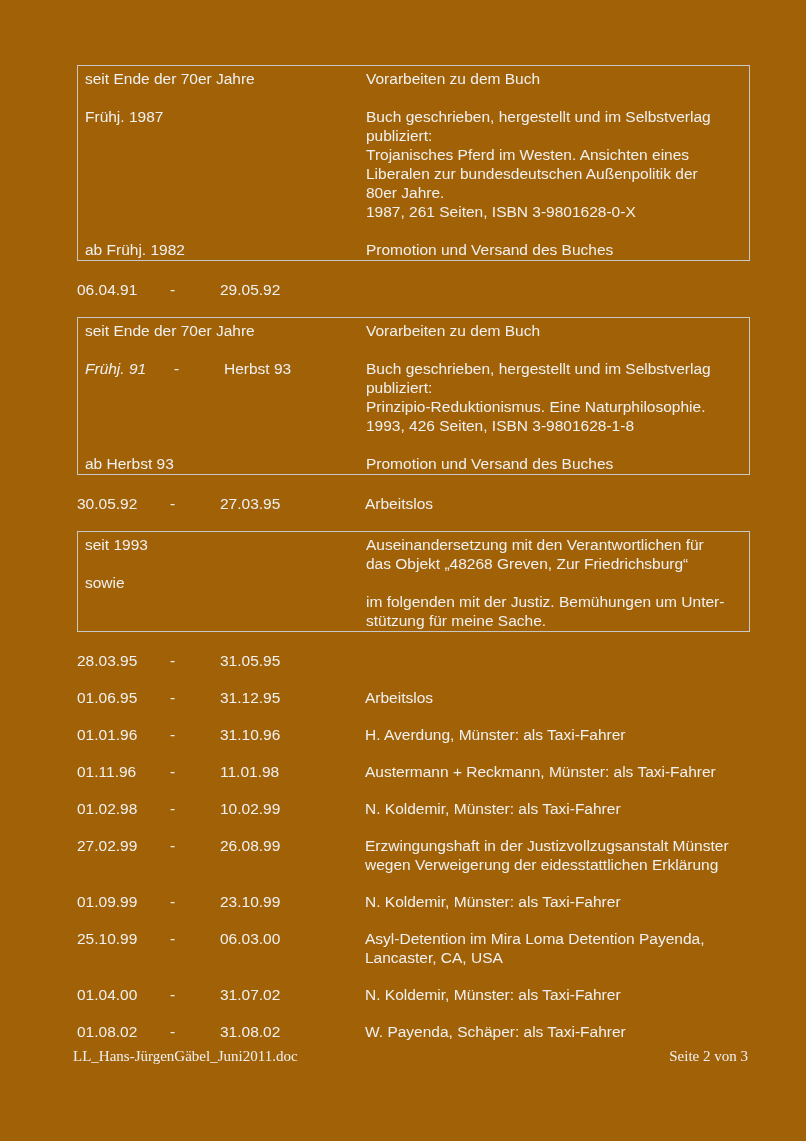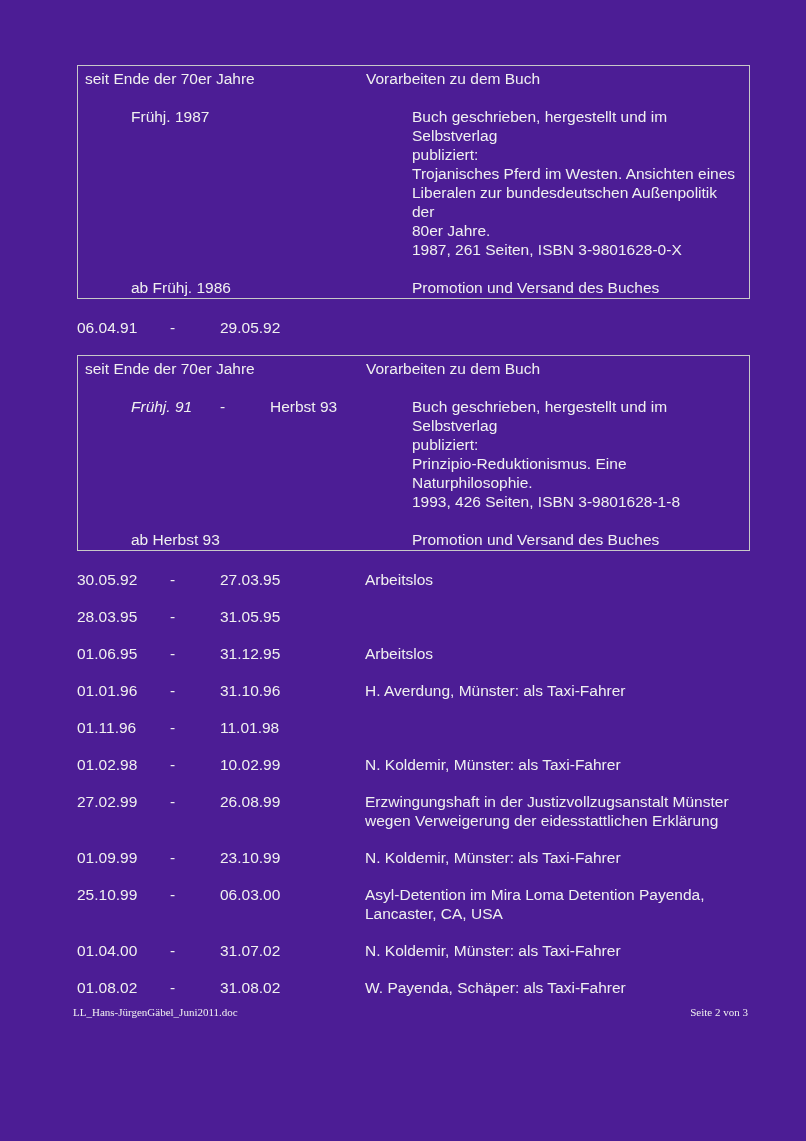--- a/index.html
+++ b/index.html
@@ -1,20 +1,20 @@
 <!DOCTYPE html>
 <html><head>
 <meta charset="utf-8">
 <style>
   html, body { margin: 0; padding: 0; background: #000; }
   .page {
     position: relative;
     width: 806px;
     height: 1141px;
-    background: #4c1d95;
+    background: #a16207;
     color: #f0f0f0;
     font-family: "Liberation Sans", sans-serif;
     font-size: 15.5px;
     line-height: 19px;
     overflow: hidden;
     margin: 0 auto;
   }
   .content { padding: 65px 56px 0 77px; }
   .row { display: flex; align-items: flex-start; }
   .c-from { width: 93px; flex: none; white-space: pre-line; }
@@ -23,30 +23,30 @@
   .c-left { width: 288px; flex: none; white-space: pre-line; }
   .c-desc { flex: 1; min-width: 0; white-space: pre-line; }
   .box {
     border: 1px solid #c8c8c8;
     padding: 3px 7px 1px 7px;
     margin-bottom: 19px;
   }
   .box .c-from { width: 89px; font-style: italic; }
   .box .c-to   { width: 142px; }
   .box .c-left { width: 281px; }
-  .gap-above { margin-top: 19px; margin-left: 46px; }
+  .gap-above { margin-top: 19px; }
   .entry { margin-bottom: 18px; }
   .footer {
     display: flex;
     justify-content: space-between;
     align-items: flex-start;
     margin-top: 6px;
     padding: 0 58px 0 73px;
     font-family: "Liberation Serif", serif;
-    font-size: 11px;
+    font-size: 15px;
     line-height: 19px;
   }
 </style>
 </head>
 <body>
 
 <div class="page">
   <div class="content">
 
     <section class="box">
@@ -57,21 +57,21 @@
       <div class="row gap-above">
         <div class="c-left">Frühj. 1987</div>
         <div class="c-desc">Buch geschrieben, hergestellt und im Selbstverlag
 publiziert:
 Trojanisches Pferd im Westen. Ansichten eines
 Liberalen zur bundesdeutschen Außenpolitik der
 80er Jahre.
 1987, 261 Seiten, ISBN 3-9801628-0-X</div>
       </div>
       <div class="row gap-above">
-        <div class="c-left">ab Frühj. 1986</div>
+        <div class="c-left">ab Frühj. 1982</div>
         <div class="c-desc">Promotion und Versand des Buches</div>
       </div>
     </section>
 
     <div class="row entry">
       <div class="c-from">06.04.91</div>
       <div class="c-dash">-</div>
       <div class="c-to">29.05.92</div>
     </div>
 
@@ -95,20 +95,32 @@
       </div>
     </section>
 
     <div class="row entry">
       <div class="c-from">30.05.92</div>
       <div class="c-dash">-</div>
       <div class="c-to">27.03.95</div>
       <div class="c-desc">Arbeitslos</div>
     </div>
 
+    <section class="box">
+      <div class="row">
+        <div class="c-left">seit 1993
+
+sowie</div>
+        <div class="c-desc">Auseinandersetzung mit den Verantwortlichen für
+das Objekt „48268 Greven, Zur Friedrichsburg“
+
+im folgenden mit der Justiz. Bemühungen um Unter-
+stützung für meine Sache.</div>
+      </div>
+    </section>
 
     <div class="row entry">
       <div class="c-from">28.03.95</div>
       <div class="c-dash">-</div>
       <div class="c-to">31.05.95</div>
     </div>
 
     <div class="row entry">
       <div class="c-from">01.06.95</div>
       <div class="c-dash">-</div>
@@ -120,20 +132,21 @@
       <div class="c-from">01.01.96</div>
       <div class="c-dash">-</div>
       <div class="c-to">31.10.96</div>
       <div class="c-desc">H. Averdung, Münster: als Taxi-Fahrer</div>
     </div>
 
     <div class="row entry">
       <div class="c-from">01.11.96</div>
       <div class="c-dash">-</div>
       <div class="c-to">11.01.98</div>
+      <div class="c-desc">Austermann + Reckmann, Münster: als Taxi-Fahrer</div>
     </div>
 
     <div class="row entry">
       <div class="c-from">01.02.98</div>
       <div class="c-dash">-</div>
       <div class="c-to">10.02.99</div>
       <div class="c-desc">N. Koldemir, Münster: als Taxi-Fahrer</div>
     </div>
 
     <div class="row entry">

